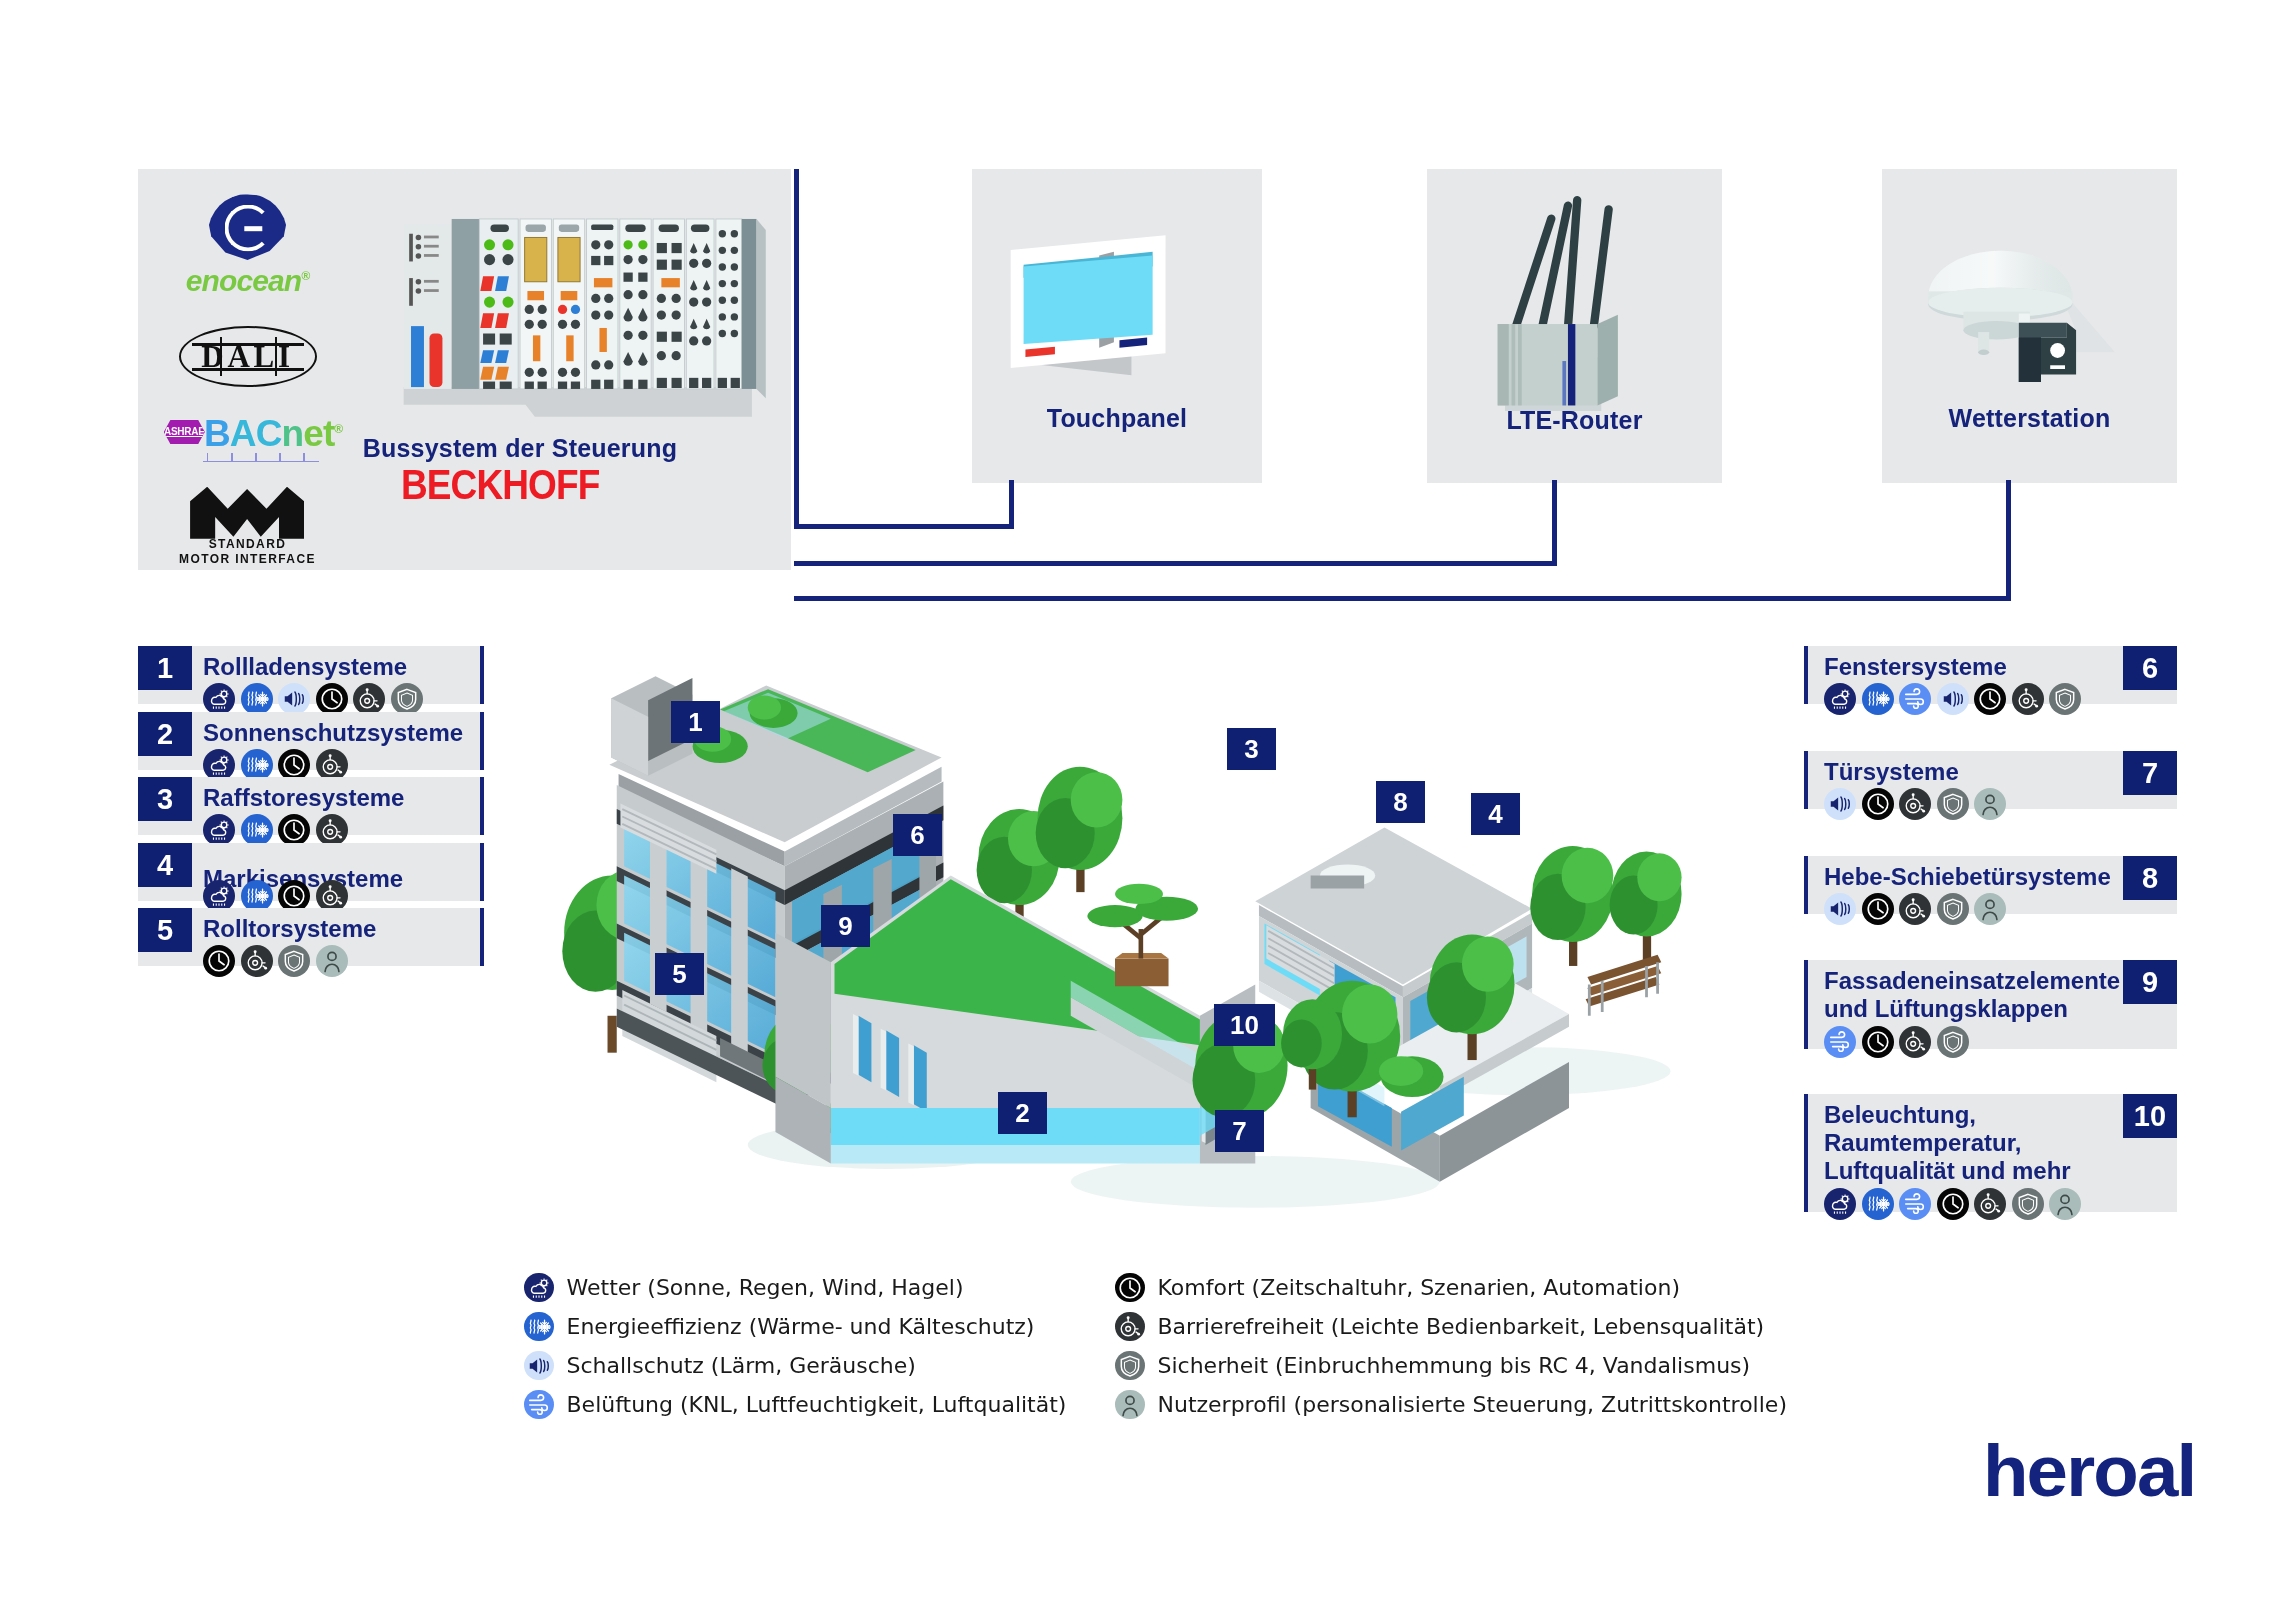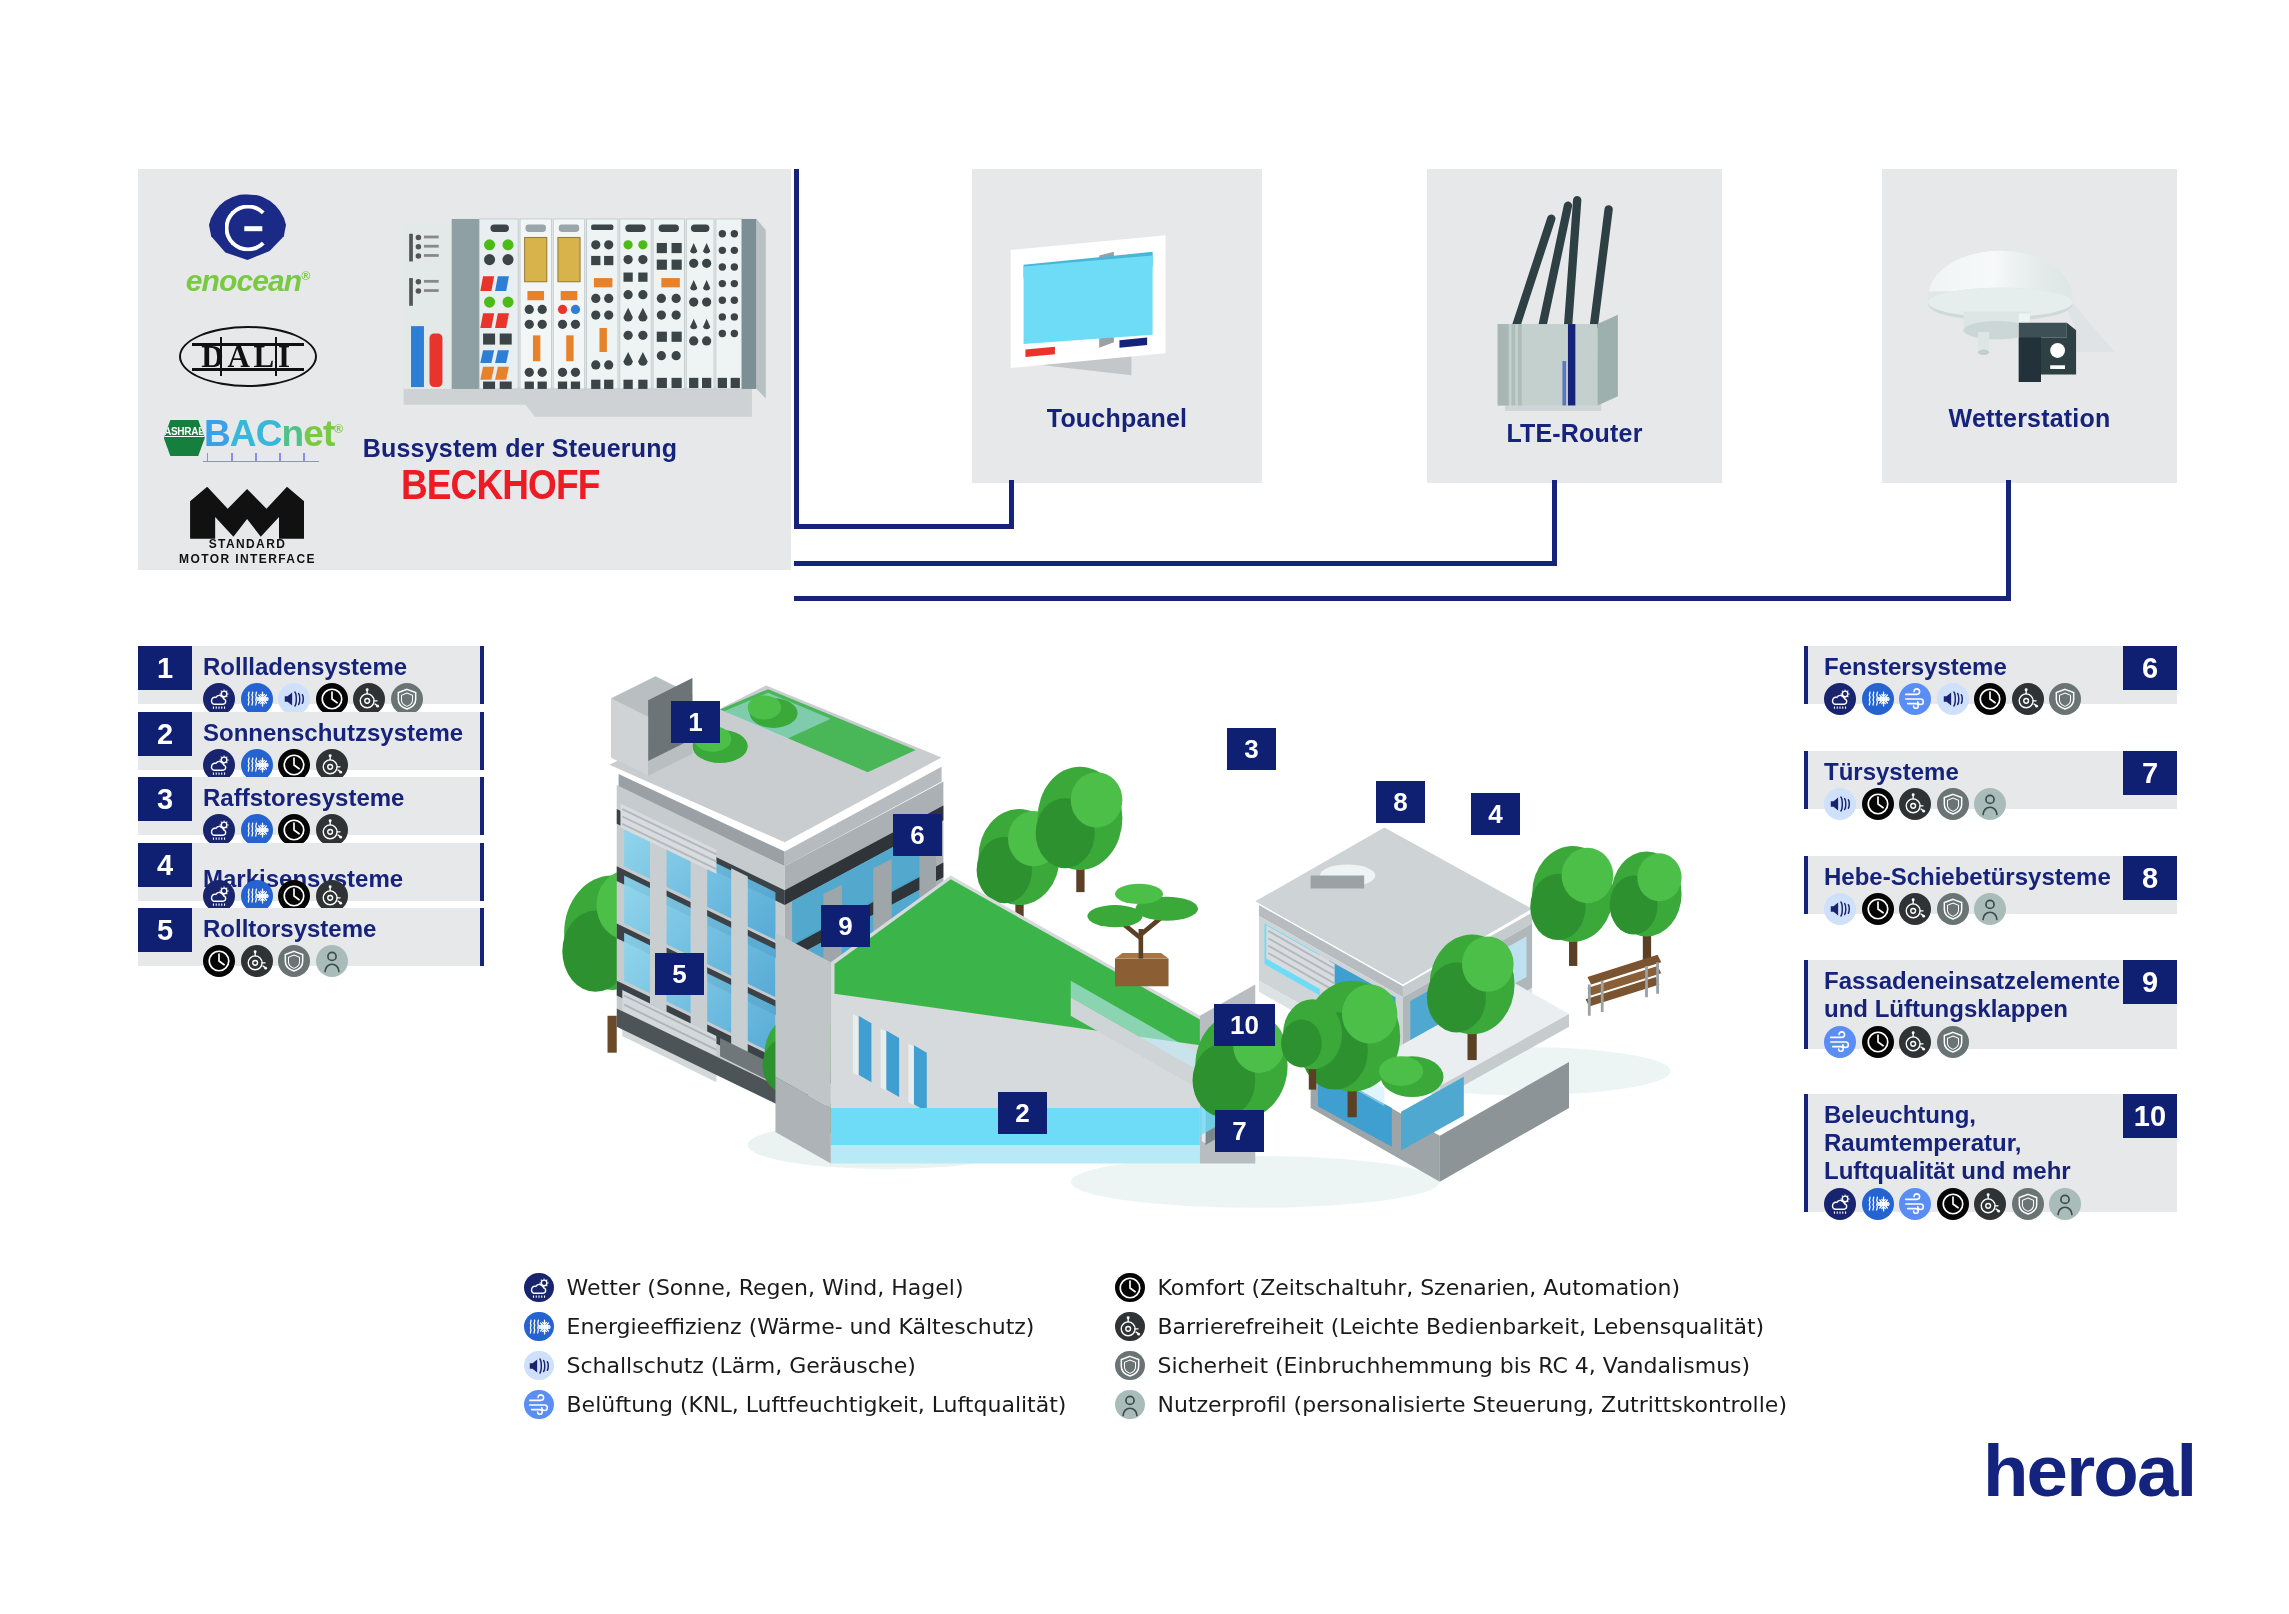--- a/index.html
+++ b/index.html
@@ -35,21 +35,21 @@
   .eno-text sup{font-size:12px;vertical-align:super;}
 
   .dali-wrap{position:relative;width:138px;height:61px;margin:0 auto;}
   .dali-ell{position:absolute;inset:0;border:2.8px solid #111;border-radius:50%;}
   .dali-wrap .hl{position:absolute;left:13px;right:13px;height:2.8px;background:#111;}
   .dali-wrap .vl{position:absolute;width:2.8px;background:#111;}
   .dali-txt{position:absolute;left:0;right:0;top:13px;text-align:center;
     font-family:"Liberation Serif",serif;font-weight:bold;font-size:31px;color:#111;letter-spacing:3.7px;}
 
   .bac-wrap{position:relative;width:171px;height:54px;margin:0 auto;}
-  .ashrae{position:absolute;left:1.8px;top:9.2px;width:41px;height:36px;background:#15803d;
+  .ashrae{position:absolute;left:1.8px;top:9.2px;width:41px;height:24px;background:#a21caf;
     clip-path:polygon(16% 0,84% 0,100% 50%,84% 100%,16% 100%,0 50%);
     color:#fff;font-size:10px;font-weight:bold;text-align:center;line-height:24px;letter-spacing:-0.3px;text-decoration:underline;}
   .bac-txt{position:absolute;left:42px;top:1.8px;font-size:37px;font-weight:bold;letter-spacing:-0.9px;}
   .bac-txt .b1{color:#3aa0e8;} .bac-txt .b2{color:#37b7d9;} .bac-txt .b3{color:#4fc28a;}
   .bac-txt .b4{color:#7ac943;} .bac-txt sup{font-size:12px;color:#7ac943;}
   .bac-bus{position:absolute;left:41px;top:42px;width:116px;height:9.2px;
     border-bottom:1.8px solid #8e8ee0;}
   .bac-bus i{position:absolute;top:0;width:1.8px;height:8.3px;background:#8e8ee0;}
 
   .smi-wrap{position:relative;width:148px;height:78px;margin:8px auto;}
@@ -349,21 +349,21 @@
     </g>
     <polygon points="26,182 130,182 130,240 26,240" fill="#b9c6c6" opacity=".55"></polygon>
     <rect x="18" y="146" width="108" height="88" fill="#c4d0ce"></rect>
     <rect x="18" y="146" width="12" height="88" fill="#a8b6b4"></rect>
     <rect x="33" y="146" width="4" height="88" fill="#aebcba"></rect>
     <rect x="40" y="146" width="4" height="88" fill="#aebcba"></rect>
     <polygon points="126,146 148,136 148,224 126,234" fill="#9eb0ad"></polygon>
     <rect x="94" y="146" width="8" height="88" fill="#16237a"></rect>
     <rect x="88" y="186" width="4" height="48" fill="#5b77c0"></rect>
   </svg>
-  <div class="panel-label" style="top:250px;">LTE-Router</div>
+  <div class="panel-label" style="top:237px;">LTE-Router</div>
 </div>
 
 <div class="panel" style="left:1882px; top:169px; width:295px; height:314px;">
   <svg class="art" style="left:37px; top:65px;" width="231" height="148" viewBox="0 0 250 160">
     <polygon points="150,56 212,128 168,128 168,100" fill="#dfe3e5"></polygon>
     <ellipse cx="88" cy="68" rx="78" ry="20" fill="#dfe7e7"></ellipse>
     <path d="M10 68 A78 50 0 0 1 166 68 Z" fill="#eef3f3"></path>
     <path d="M10 68 A78 50 0 0 1 166 68 Z" fill="url(#g1)" opacity=".6"></path>
     <defs>
         <linearGradient id="g1" x1="0" y1="0" x2="1" y2="0">

